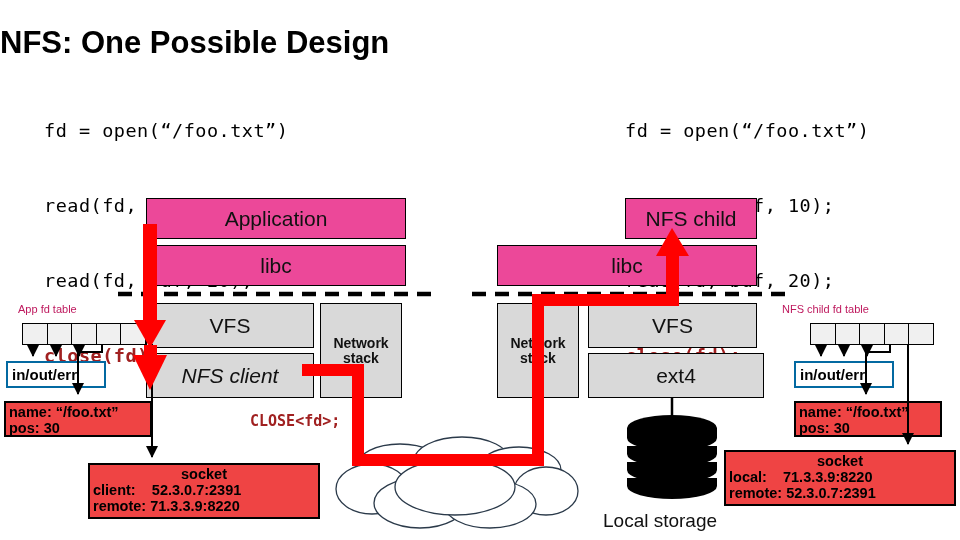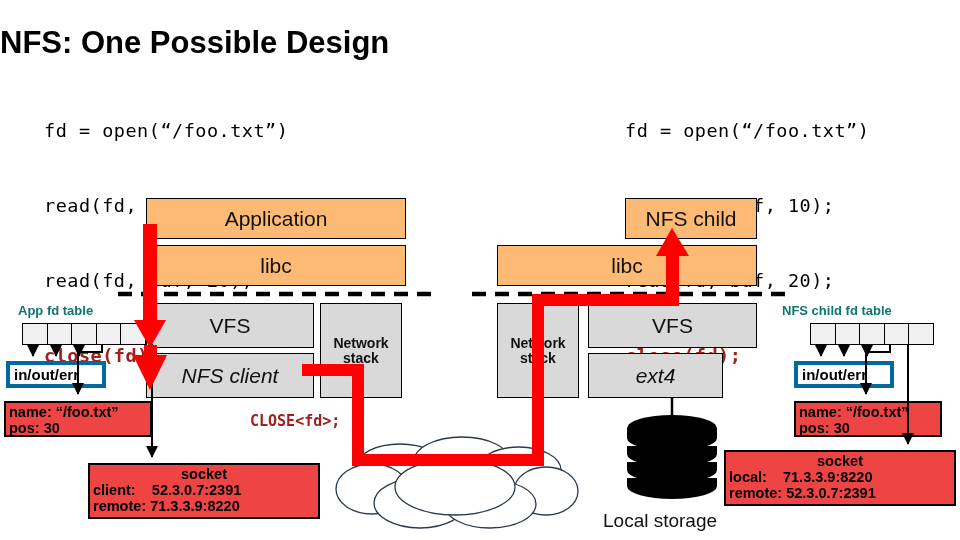--- a/index.html
+++ b/index.html
@@ -27,54 +27,54 @@
     line-height:25px;
     color:#000;
     white-space:pre;
     letter-spacing:0.5px;
   }
   .code .red{color:#A02020;font-weight:bold;}
 
   .box{
     position:absolute;
     border:1.6px solid #000;
-    background:#fdba74;
+    background:#ec4899;
     box-sizing:border-box;
     display:flex;align-items:center;justify-content:center;
     font-size:21px;color:#111;
   }
   .box.gray{background:#d9d9d9;}
   .box.small{font-size:14px;font-weight:bold;line-height:15px;text-align:center;}
 
   .infobox{
     position:absolute;
     border:2px solid #000;
     background:#ef4444;
     box-sizing:border-box;
     font-size:14.5px;font-weight:bold;color:#000;
     line-height:16px;
     padding:1px 3px;
   }
   .infobox .rowline{white-space:pre;}
 
   .fdlabel{
     position:absolute;
-    font-size:13px;font-weight:bold;color:#0f766e;
+    font-size:11px;font-weight:normal;color:#be185d;
     white-space:nowrap;
   }
   .fdcells{position:absolute;display:flex;}
   .fdcells i{
     display:block;width:24px;height:20px;
     border:1.5px solid #000;margin-left:-1.5px;
     background:#f0f0f0;
   }
   .fdcells i:first-child{margin-left:0;}
 
   .iobox{
-    position:absolute;border:4px solid #0369a1;background:#fff;
+    position:absolute;border:2px solid #0369a1;background:#fff;
     box-sizing:border-box;
     display:flex;align-items:center;
     font-size:15px;font-weight:bold;color:#000;
     padding-left:4px;
   }
 
   svg.overlay{position:absolute;left:0;top:0;width:960px;height:540px;pointer-events:none;}
 
   .redlabel{
     position:absolute;
@@ -142,21 +142,21 @@
 
   <div class="box" style="left:625px;top:198px;width:132px;height:41px;">NFS child</div>
   <div class="box" style="left:497px;top:245px;width:260px;height:41px;">libc</div>
   <div class="box gray small" style="left:497px;top:303px;width:82px;height:95px;">
     <span>
       <span>Network</span><br>
       <span>stack</span>
     </span>
   </div>
   <div class="box gray" style="left:588px;top:303px;width:169px;height:45px;">VFS</div>
-  <div class="box gray" style="left:588px;top:353px;width:135px;height:45px;font-style:italic;">ext4</div>
+  <div class="box gray" style="left:588px;top:353px;width:176px;height:45px;">ext4</div>
 
   <div class="fdlabel" style="left:782px;top:303px;">NFS child fd table</div>
   <div class="fdcells" style="left:810px;top:323px;">
     <i></i>
     <i></i>
     <i></i>
     <i></i>
     <i></i>
   </div>
   <div class="iobox" style="left:794px;top:361px;width:100px;height:27px;">in/out/err</div>

